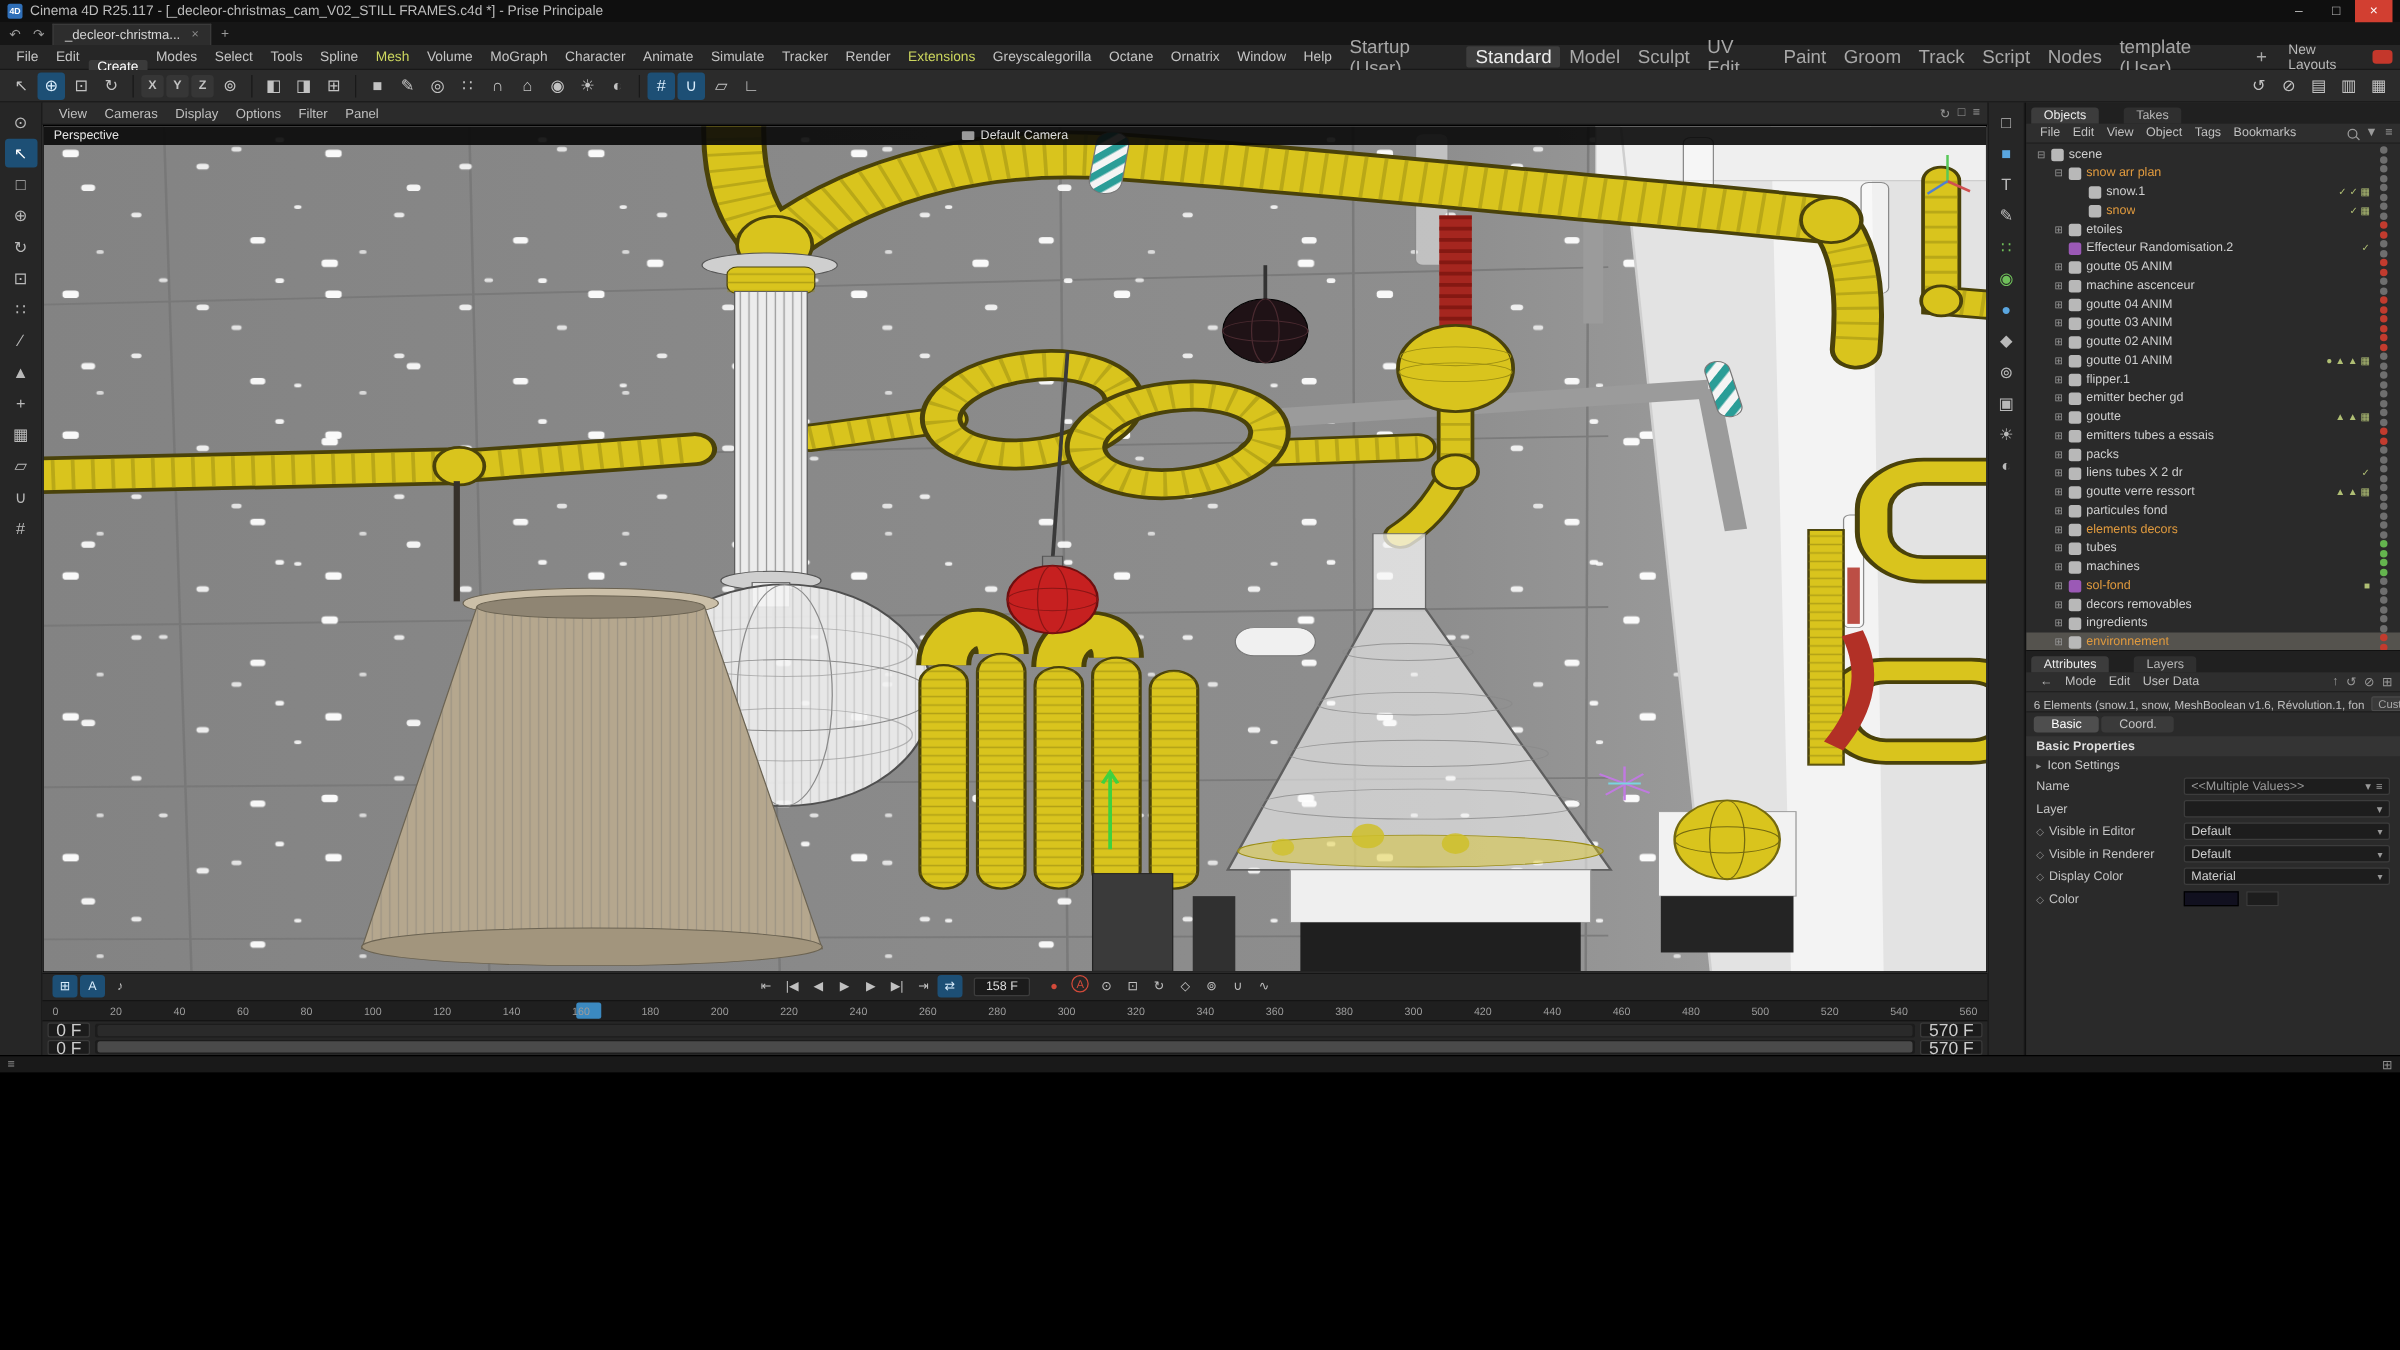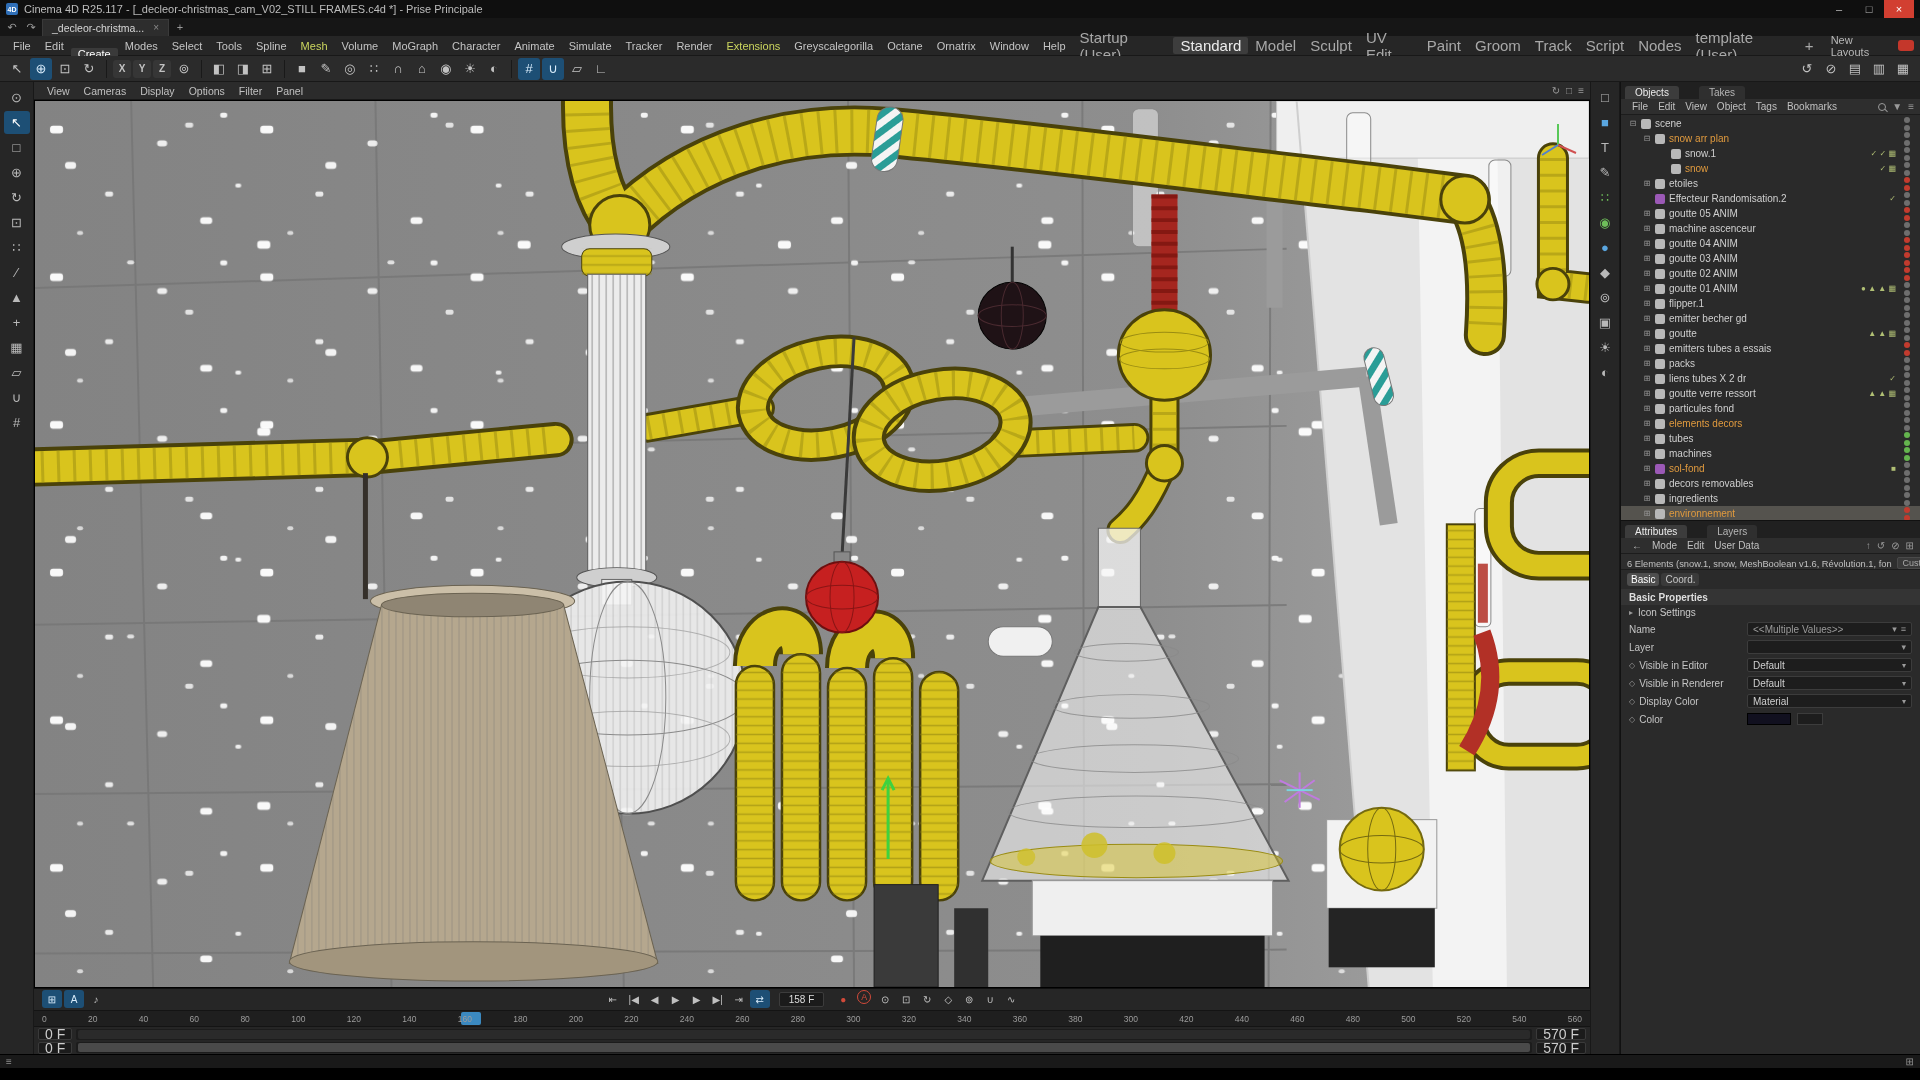--- a/index.html
+++ b/index.html
@@ -1,17 +1,17 @@
 <!DOCTYPE html>
 <html><head>
 <meta charset="utf-8">
 <style>
   * { margin:0; padding:0; box-sizing:border-box; }
   html,body { background:#000; }
-  .app { position:relative; width:1920px; height:1068px; background:#1f1f1f;
+  .app { position:relative; width:1920px; height:858px; background:#1f1f1f;
          font-family:"Liberation Sans", sans-serif; color:#c9c9c9; overflow:hidden; font-size:11px; }
 
   
   .titlebar { position:absolute; top:0; left:0; right:0; height:18px; background:#0f0f0f;
               display:flex; align-items:center; gap:6px; padding:0 6px; color:#bdbdbd; font-size:11px; }
   .logo { width:12px; height:12px; background:#2f6fb8; border-radius:2px; color:#fff; font-size:7px;
           display:flex; align-items:center; justify-content:center; font-weight:bold; flex:none; }
   .win-btns { margin-left:auto; display:flex; }
   .win-btn { width:30px; height:18px; display:flex; align-items:center; justify-content:center; color:#bbb; font-size:11px; }
   .win-btn.close { background:#d23f31; color:#fff; }
@@ -129,21 +129,21 @@
   .om-dots i { width:6px; height:6px; border-radius:50%; background:#6e6e6e; }
   .om-row[data-dots="red"] .om-dots i { background:#c23b2e; }
   .om-row[data-dots="green"] .om-dots i { background:#64b44e; }
 
   .attrs { flex:1; display:flex; flex-direction:column; border-top:1px solid #111; background:#2a2a2a; }
   .attr-info { height:16px; display:flex; align-items:flex-end; gap:5px; padding:0 6px; font-size:9.3px;
                color:#c0c0c0; background:#2e2e2e; border-bottom:1px solid #1c1c1c; white-space:nowrap; overflow:hidden; }
   .custom-btn { margin-left:auto; background:#3a3a3a; border:1px solid #4a4a4a; border-radius:2px;
                 padding:0 5px; color:#a8a8a8; font-size:9px; flex:none; }
   .mode-tabs { height:19px; display:flex; gap:2px; padding:2px 6px; align-items:center; }
-  .mode-tab { padding:1px 4px; background:#3a3a3a; border-radius:3px; font-size:10px; color:#c6c6c6; }
+  .mode-tab { padding:1px 14px; background:#3a3a3a; border-radius:3px; font-size:10px; color:#c6c6c6; }
   .mode-tab[data-active="true"] { background:#4e4e4e; color:#fff; }
   .attr-section { height:16px; background:#343434; display:flex; align-items:center; padding:0 8px;
                   font-size:10px; font-weight:bold; color:#dedede; }
   .attr-sub { height:15px; display:flex; align-items:center; gap:5px; padding:0 8px; font-size:10px; color:#c9c9c9; }
   .attr-row { height:18px; display:flex; align-items:center; gap:6px; padding:0 8px; font-size:10px; }
   .attr-label { width:112px; color:#c4c4c4; display:flex; align-items:center; gap:4px; flex:none; }
   .diamond { color:#8f8f8f; font-size:8px; }
   .attr-value { flex:1; background:#1d1d1d; border:1px solid #3c3c3c; height:14px; padding:0 5px;
                 color:#cfcfcf; border-radius:2px; font-size:10px; display:flex; align-items:center; justify-content:space-between; }
   .attr-value .multi { color:#9a9a9a; }
@@ -546,20 +546,27 @@
               <path d="M846 700 L852 688 L858 700"></path>
           </g>
           <g stroke-width="2" fill="none">
             <path d="M1243 690 L1283 710" stroke="#c07ae0"></path>
             <path d="M1263 682 L1263 718" stroke="#c07ae0"></path>
             <path d="M1248 712 L1278 690" stroke="#c07ae0"></path>
             <path d="M1250 700 L1276 700" stroke="#7ad4e0"></path>
           </g>
         </svg>
 
+        <div class="vp-topbar">
+          <span class="vp-label">Perspective</span>
+          <span class="vp-camera">
+            <span class="cam-icon"></span>
+            <span>Default Camera</span>
+          </span>
+        </div>
         <svg class="vp-gizmo" width="46" height="46">
           <line x1="23" y1="25" x2="23" y2="4" stroke="#58c858" stroke-width="2"></line>
           <line x1="23" y1="25" x2="41" y2="33" stroke="#d05050" stroke-width="2"></line>
           <line x1="23" y1="25" x2="7" y2="35" stroke="#5080d0" stroke-width="2"></line>
         </svg>
       </div>
 
       <div class="timeline">
         <div class="transport">
           <span class="tp-left">

